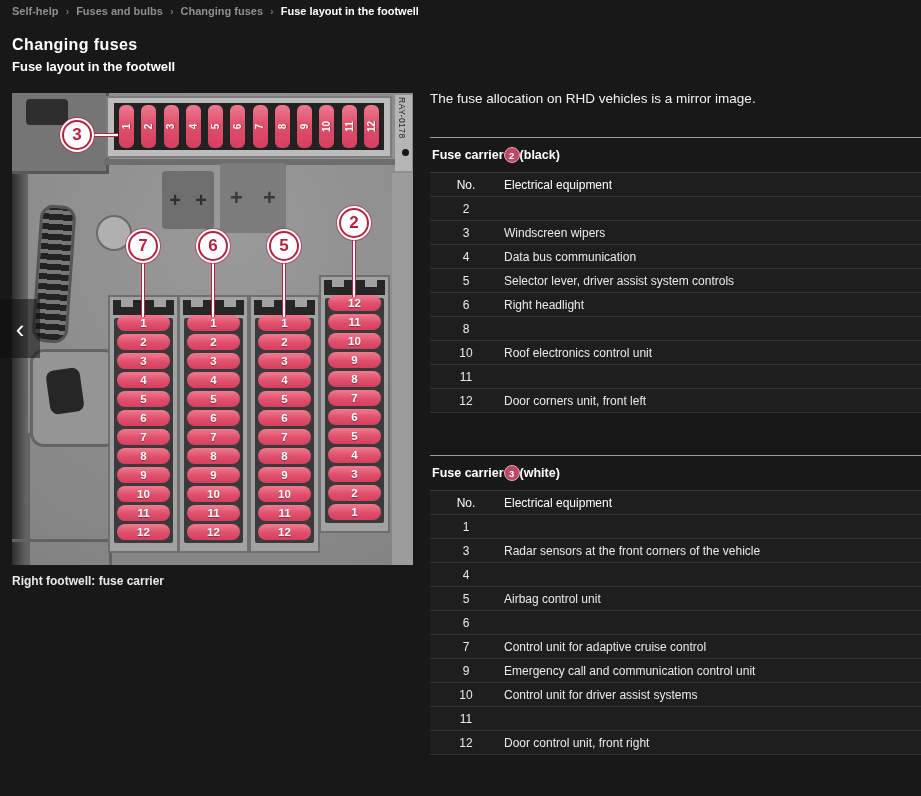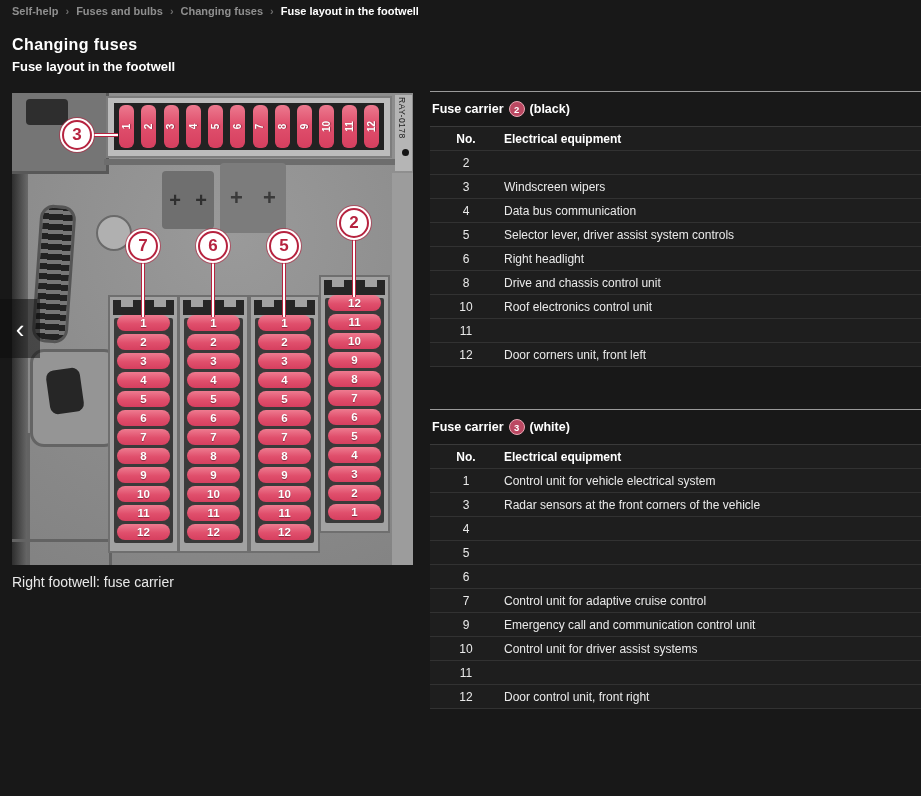--- a/index.html
+++ b/index.html
@@ -71,38 +71,38 @@
   .l2{left:270px;top:168px;height:56px;}.l3{left:340px;top:145px;height:59px;}
   .l-top{left:79px;top:40px;width:27px;height:4px;
     background:linear-gradient(180deg,#b6233f 0 1px,#fff 1px 3px,#b6233f 3px 4px);z-index:2;}
   .callout{width:30px;height:30px;border-radius:50%;background:#fff;border:2px solid #b6233f;
     box-shadow:0 0 0 2px #fff,0 0 0 3px rgba(182,35,63,.6);
     display:flex;align-items:center;justify-content:center;
     color:#b6233f;font-weight:bold;font-size:17px;z-index:3;box-sizing:border-box;}
   .k-top{left:50px;top:27px;}
   .k0{left:116px;top:138px;}.k1{left:186px;top:138px;}.k2{left:257px;top:138px;}.k3{left:327px;top:115px;}
 
-  .fig-caption{position:absolute;left:12px;top:574px;font-size:14px;font-weight:normal;color:#e8e8e8;}
+  .fig-caption{position:absolute;left:12px;top:574px;font-size:12px;font-weight:bold;color:#e8e8e8;}
 
   
   .prev-overlay{position:absolute;left:0;top:299px;width:40px;height:59px;background:rgba(14,14,14,.55);
     display:flex;align-items:center;justify-content:center;cursor:pointer;z-index:5;}
   .prev-overlay .chev{color:#fff;font-size:26px;line-height:1;font-weight:normal;}
 
   
   .right{position:absolute;left:430px;top:91px;width:491px;}
   .intro{font-size:13.5px;line-height:16px;margin:0 0 30px 0;color:#f2f2f2;}
   .ftable{border-top:1px solid #9a9a9a;}
   .ftable.second{margin-top:42px;}
-  .theading{height:34px;display:flex;align-items:center;gap:5px;border-bottom:1px solid #3a3a3a;
+  .theading{height:34px;display:flex;align-items:center;border-bottom:1px solid #3a3a3a;
     font-size:12.5px;font-weight:bold;color:#fff;padding-left:2px;}
   .badge{width:16px;height:16px;border-radius:50%;background:#bb4862;border:1px solid #eaa9b6;
     color:#fff;font-size:9.5px;font-weight:bold;display:inline-flex;align-items:center;justify-content:center;box-sizing:border-box;}
   .trow{display:flex;align-items:center;height:23px;border-bottom:1px solid #323232;background:#1e1e1e;font-size:12px;color:#eaeaea;}
-  .trow.head{font-weight:bold;color:#fff;}
+  .trow.head{font-weight:normal;color:#fff;}
   .t-no{width:72px;text-align:center;flex:0 0 auto;}
   .t-eq{flex:1;padding-left:2px;}
 </style>
 </head>
 <body>
 
 <nav class="breadcrumb">
   <span class="crumb">Self-help</span>
   <span class="sep">›</span>
   <span class="crumb">Fuses and bulbs</span>
@@ -368,20 +368,21 @@
   </div>
 </div>
 
 <div class="fig-caption">Right footwell: fuse carrier</div>
 
 <div class="prev-overlay">
   <span class="chev">‹</span>
 </div>
 
 <div class="right">
+  <p class="intro">The fuse allocation on RHD vehicles is a mirror image.</p>
 
   <section class="ftable">
     <div class="theading">
       <span>Fuse carrier</span>
       <span class="badge">2</span>
       <span>(black)</span>
     </div>
     <div class="trow head">
       <span class="t-no">No.</span>
       <span class="t-eq">Electrical equipment</span>
@@ -407,21 +408,20 @@
           <span class="t-eq">Selector lever, driver assist system controls</span>
         </div>
 
         <div class="trow">
           <span class="t-no">6</span>
           <span class="t-eq">Right headlight</span>
         </div>
 
         <div class="trow">
           <span class="t-no">8</span>
-          <span class="t-eq">Drive and chassis control unit</span>
         </div>
 
         <div class="trow">
           <span class="t-no">10</span>
           <span class="t-eq">Roof electronics control unit</span>
         </div>
 
         <div class="trow">
           <span class="t-no">11</span>
         </div>
@@ -440,34 +440,34 @@
       <span>(white)</span>
     </div>
     <div class="trow head">
       <span class="t-no">No.</span>
       <span class="t-eq">Electrical equipment</span>
     </div>
     <div>
 
         <div class="trow">
           <span class="t-no">1</span>
-          <span class="t-eq">Control unit for vehicle electrical system</span>
         </div>
 
         <div class="trow">
           <span class="t-no">3</span>
           <span class="t-eq">Radar sensors at the front corners of the vehicle</span>
         </div>
 
         <div class="trow">
           <span class="t-no">4</span>
         </div>
 
         <div class="trow">
           <span class="t-no">5</span>
+          <span class="t-eq">Airbag control unit</span>
         </div>
 
         <div class="trow">
           <span class="t-no">6</span>
         </div>
 
         <div class="trow">
           <span class="t-no">7</span>
           <span class="t-eq">Control unit for adaptive cruise control</span>
         </div>

